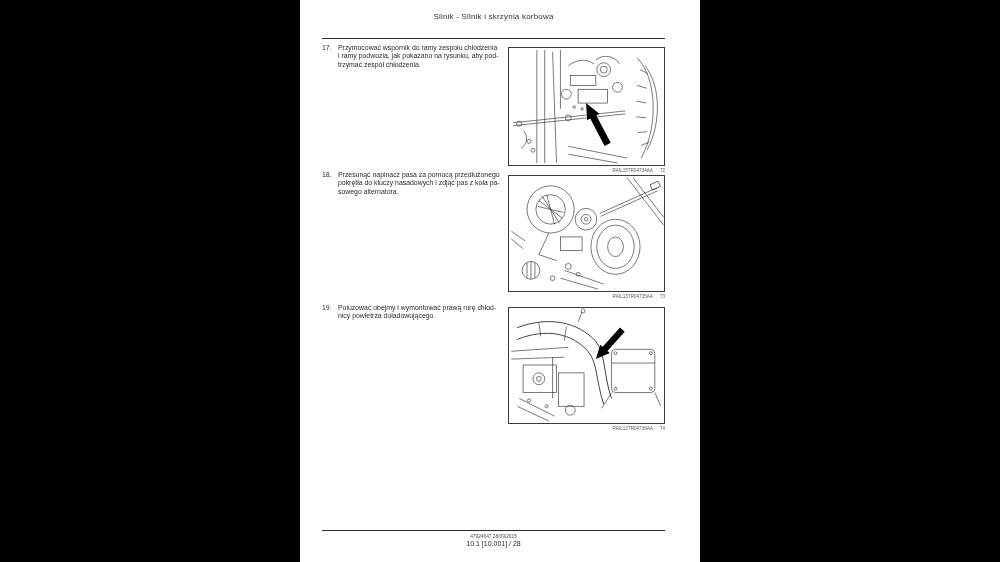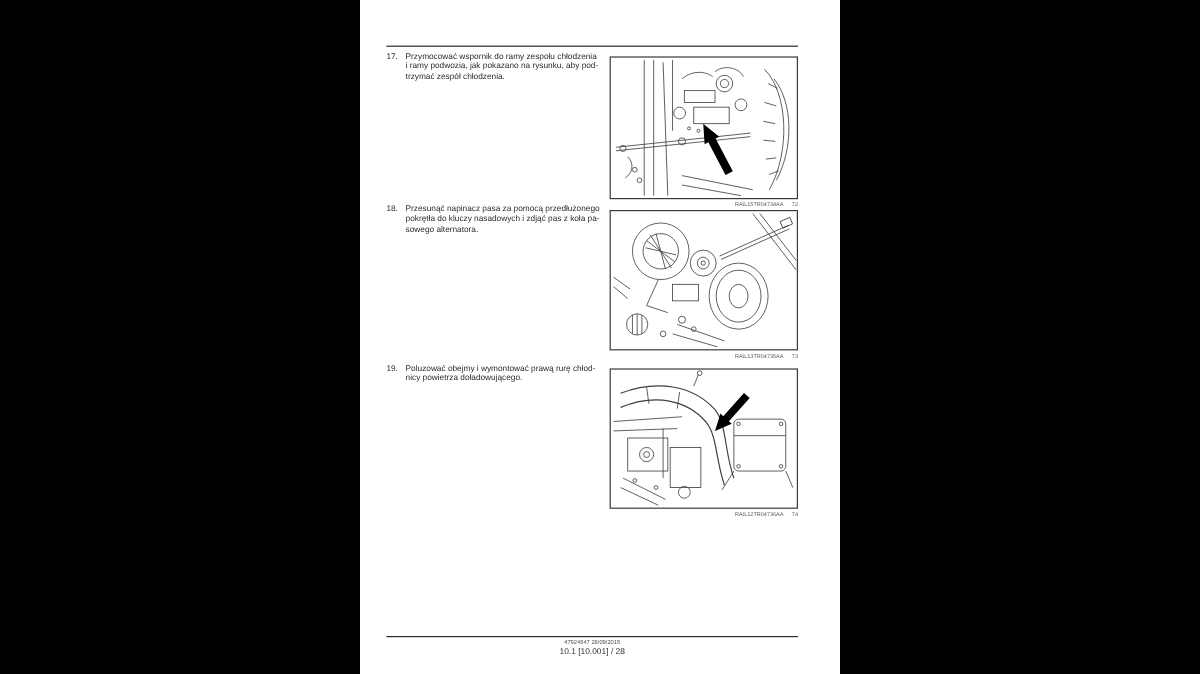--- a/index.html
+++ b/index.html
@@ -41,20 +41,21 @@
 </style>
 </head>
 <body>
 
 <div class="stage">
   <div class="letterbox left"></div>
   <div class="letterbox right"></div>
 
   <div class="page">
 
+    <div class="header-title">Silnik - Silnik i skrzynia korbowa</div>
     <div class="rule top"></div>
 
     <div class="step" id="step17">
       <span class="num">17.</span>
       <span class="txt">Przymocować wspornik do ramy zespołu chłodzenia
 i ramy podwozia, jak pokazano na rysunku, aby pod-
 trzymać zespół chłodzenia.</span>
     </div>
 
     <div class="step" id="step18">

